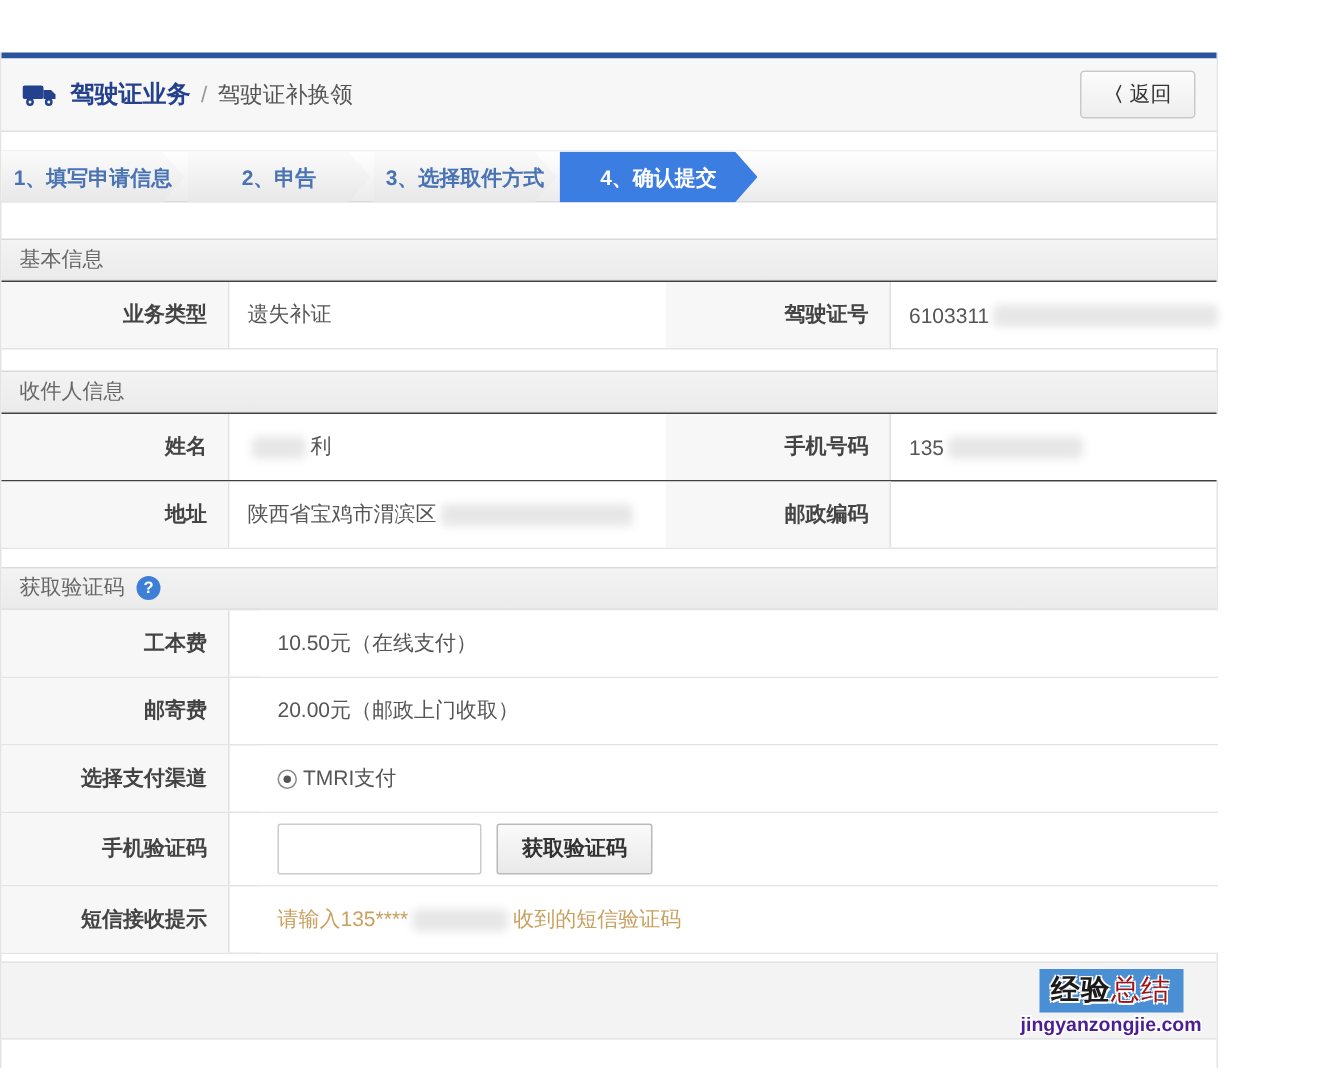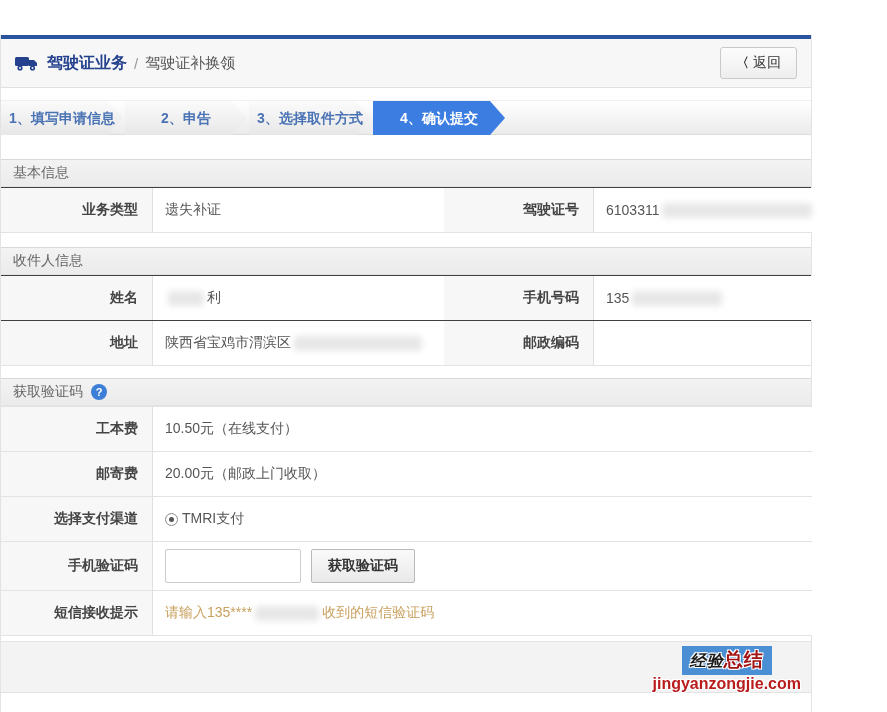--- a/index.html
+++ b/index.html
@@ -35,21 +35,21 @@
   .spacer12 { height:12px; }
 
   
   .section-bar { height:28px; background:linear-gradient(180deg,#f3f3f3,#ebebeb); border-top:1px solid #d9d9d9; border-bottom:1px solid #e3e3e3; display:flex; align-items:center; padding:0 12px; }
   .section-title { font-size:14px; color:#666;text-align:right; }
   .help-icon { width:16px; height:16px; border-radius:50%; background:#3d7fd6; color:#fff; font-size:11px; font-weight:bold; display:inline-flex; align-items:center; justify-content:center; margin-left:8px; cursor:pointer; }
 
   
   .tbl { border-bottom:1px solid #e3e3e3; }
   .row2 { display:grid; grid-template-columns:152px 285px 6px 150px 294px; border-top:1px solid #404040; }
-  .row1 { display:grid; grid-template-columns:152px 735px; border-top:1px solid #e3e3e3; }
+  .row1 { display:grid; grid-template-columns:152px 735px; border-top:1px solid #e3e3e3;gap:20px; }
   .cell-label { background:#f7f7f7; border-right:1px solid #e0e0e0; font-size:14px; font-weight:bold; color:#444; text-align:right; padding:0 14px; display:flex; align-items:center; justify-content:flex-end; min-height:44px; }
   .cell-value { background:#fff; font-size:14px; color:#555; padding:0 12px; display:flex; align-items:center; min-height:44px; }
   .gutter { background:#fff; }
   .tall { min-height:48px; }
 
   .blur { display:inline-block; height:15px; background:#e7e7e7; border-radius:4px; filter:blur(3px); vertical-align:middle; margin:0 3px; }
 
   
   .radio { width:15px; height:15px; border-radius:50%; border:1px solid #b0b0b0; background:#fff; display:inline-block; position:relative; margin-right:7px; vertical-align:-3px; cursor:pointer; }
   .radio.checked { border-color:#8a8a8a; }
@@ -62,23 +62,23 @@
   
   .captcha-input { width:136px; height:34px; border:1px solid #ccc; border-radius:2px; background:#fff; font-size:14px; padding:0 8px; outline:none; }
   .captcha-btn { height:34px; margin-left:10px; padding:0 16px; font-size:14px; font-weight:bold; color:#333; background:linear-gradient(180deg,#fafafa,#e9e9e9); border:1px solid #b9b9b9; border-radius:2px; cursor:pointer; }
 
   .hint { color:#c9a05e; font-size:14px; }
 
   
   .footer { margin-top:5px; height:52px; background:#f3f3f3; border-top:1px solid #e3e3e3; border-bottom:1px solid #e3e3e3; position:relative; }
   .watermark { position:absolute; right:10px; top:4px; text-align:center; }
   .wm-box { display:inline-block; background:#4a8fd4; padding:1px 8px 2px 8px; }
-  .wm-black { font-size:16px; font-weight:bold; color:#1a1a1a; text-shadow:1px 1px 0 #fff,-1px -1px 0 #fff,1px -1px 0 #fff,-1px 1px 0 #fff; letter-spacing:1px;font-style:italic; }
-  .wm-red { font-size:19px; font-weight:bold; color:#a31212; text-shadow:1px 1px 0 #fff,-1px -1px 0 #fff,1px -1px 0 #fff,-1px 1px 0 #fff; letter-spacing:1px; }
-  .wm-domain { font-size:16px; font-weight:bold; color:#b91c1c; text-shadow:1px 1px 0 #fff,-1px -1px 0 #fff,1px -1px 0 #fff,-1px 1px 0 #fff; margin-top:0px; }
+  .wm-black { font-size:19px; font-weight:bold; color:#1a1a1a; text-shadow:1px 1px 0 #fff,-1px -1px 0 #fff,1px -1px 0 #fff,-1px 1px 0 #fff; letter-spacing:1px; }
+  .wm-red { font-size:19px; font-weight:normal; color:#a31212; text-shadow:1px 1px 0 #fff,-1px -1px 0 #fff,1px -1px 0 #fff,-1px 1px 0 #fff; letter-spacing:1px; }
+  .wm-domain { font-size:13px; font-weight:bold; color:#4c1d95; text-shadow:1px 1px 0 #fff,-1px -1px 0 #fff,1px -1px 0 #fff,-1px 1px 0 #fff; margin-top:0px; }
 </style>
 </head>
 <body>
 
 <div class="page">
 
   <div class="topbar"></div>
 
   <div class="header">
     <span class="truck-icon">

